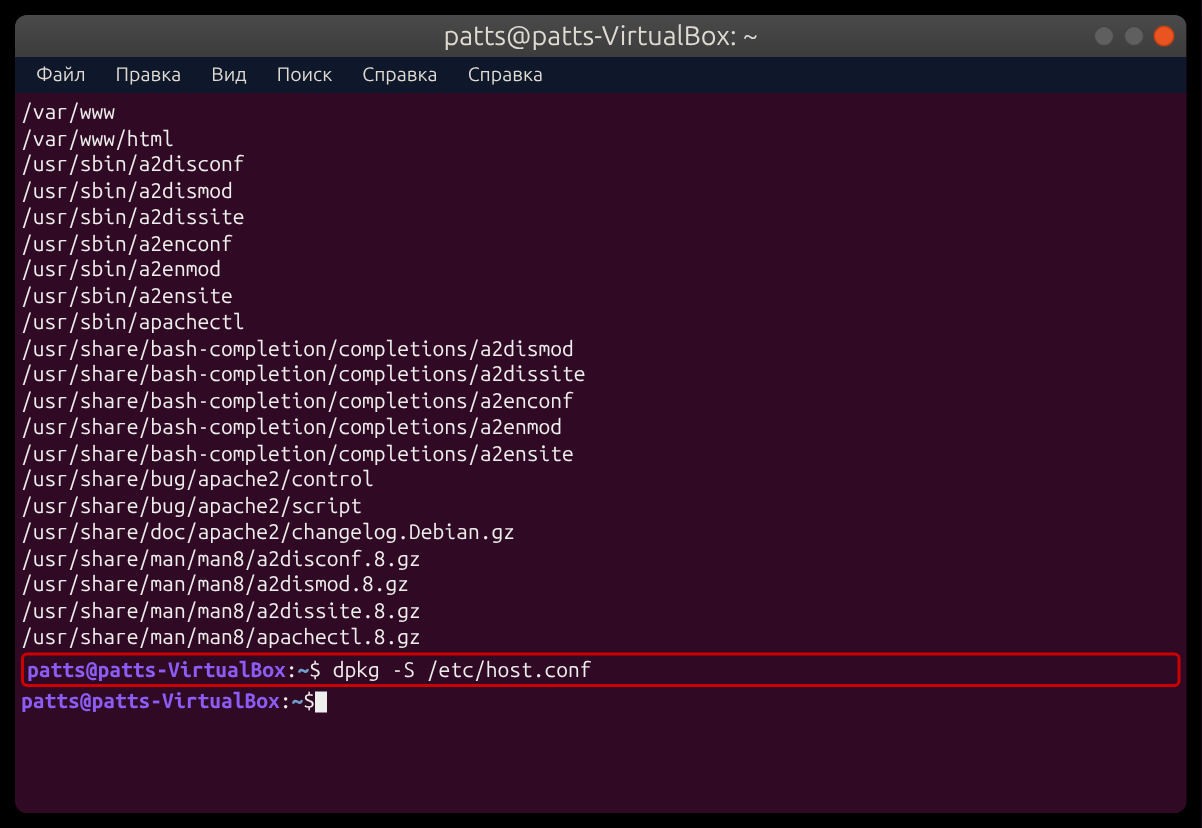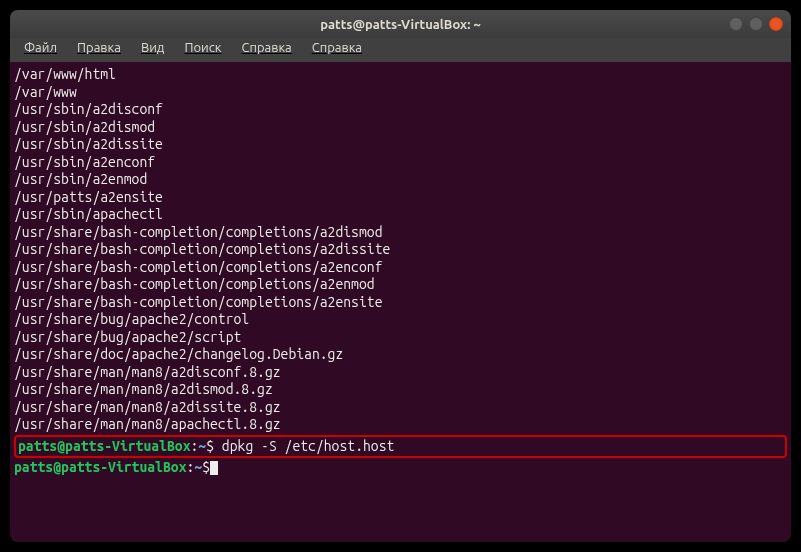--- a/index.html
+++ b/index.html
@@ -21,22 +21,22 @@
     .titlebar {
       background: linear-gradient(to bottom, #4a4a4a 0%, #3c3c3c 100%);
       height: 28px;
       display: flex;
       align-items: center;
       position: relative;
       padding: 0 8px;
     }
     .title {
       color: #dfdbd2;
-      font-size: 13px;
-      font-weight: bold;
+      font-size: 18px;
+      font-weight: normal;
       position: absolute;
       left: 50%;
       transform: translateX(-50%);
       font-family: "Ubuntu", sans-serif;
     }
     .window-controls {
       position: absolute;
       right: 8px;
       display: flex;
       gap: 6px;
@@ -45,44 +45,44 @@
     .win-btn {
       width: 14px;
       height: 14px;
       border-radius: 50%;
       display: inline-block;
     }
     .win-min { background: #5f5f5f; border: 1px solid #444; }
     .win-max { background: #5f5f5f; border: 1px solid #444; }
     .win-close { background: #e95420; border: 1px solid #c34113; }
     .menubar {
-      background: #404040;
+      background: #0f172a;
       height: 24px;
       display: flex;
+      align-items: center;
       padding: 0 6px;
       gap: 4px;
       font-family: "Ubuntu", sans-serif;
-      text-decoration: underline;
     }
     .menu-item {
       color: #dfdbd2;
       font-size: 13px;
       padding: 2px 8px;
       cursor: pointer;
     }
     .terminal-body {
       background: #300a24;
       padding: 4px;
       height: calc(100% - 52px);
       overflow: hidden;
       font-size: 14px;
       line-height: 1.25;
     }
     .line { color: #eeeeec; white-space: pre; }
-    .prompt-user { color: #22c55e; font-weight: bold; }
+    .prompt-user { color: #8b5cf6; font-weight: bold; }
     .prompt-path { color: #729fcf; font-weight: bold; }
     .prompt-sep { color: #eeeeec; }
     .highlight-box {
       border: 2px solid #cc0000;
       border-radius: 4px;
       padding: 1px 2px;
       margin: 1px 0;
       display: block;
     }
     .cursor {
@@ -109,41 +109,41 @@
   <div class="menubar">
     <span class="menu-item">Файл</span>
     <span class="menu-item">Правка</span>
     <span class="menu-item">Вид</span>
     <span class="menu-item">Поиск</span>
     <span class="menu-item">Справка</span>
     <span class="menu-item">Справка</span>
   </div>
 
   <div class="terminal-body">
+    <div class="line">/var/www</div>
     <div class="line">/var/www/html</div>
-    <div class="line">/var/www</div>
     <div class="line">/usr/sbin/a2disconf</div>
     <div class="line">/usr/sbin/a2dismod</div>
     <div class="line">/usr/sbin/a2dissite</div>
     <div class="line">/usr/sbin/a2enconf</div>
     <div class="line">/usr/sbin/a2enmod</div>
-    <div class="line">/usr/patts/a2ensite</div>
+    <div class="line">/usr/sbin/a2ensite</div>
     <div class="line">/usr/sbin/apachectl</div>
     <div class="line">/usr/share/bash-completion/completions/a2dismod</div>
     <div class="line">/usr/share/bash-completion/completions/a2dissite</div>
     <div class="line">/usr/share/bash-completion/completions/a2enconf</div>
     <div class="line">/usr/share/bash-completion/completions/a2enmod</div>
     <div class="line">/usr/share/bash-completion/completions/a2ensite</div>
     <div class="line">/usr/share/bug/apache2/control</div>
     <div class="line">/usr/share/bug/apache2/script</div>
     <div class="line">/usr/share/doc/apache2/changelog.Debian.gz</div>
     <div class="line">/usr/share/man/man8/a2disconf.8.gz</div>
     <div class="line">/usr/share/man/man8/a2dismod.8.gz</div>
     <div class="line">/usr/share/man/man8/a2dissite.8.gz</div>
     <div class="line">/usr/share/man/man8/apachectl.8.gz</div>
 
     <div class="highlight-box">
-      <div class="line"><span class="prompt-user">patts@patts-VirtualBox</span><span class="prompt-sep">:</span><span class="prompt-path">~</span><span class="prompt-sep">$</span><span> dpkg -S /etc/host.host</span></div>
+      <div class="line"><span class="prompt-user">patts@patts-VirtualBox</span><span class="prompt-sep">:</span><span class="prompt-path">~</span><span class="prompt-sep">$</span><span> dpkg -S /etc/host.conf</span></div>
     </div>
 
     <div class="line"><span class="prompt-user">patts@patts-VirtualBox</span><span class="prompt-sep">:</span><span class="prompt-path">~</span><span class="prompt-sep">$</span><span class="cursor"></span></div>
   </div>
 </div>
 
 </body></html>

